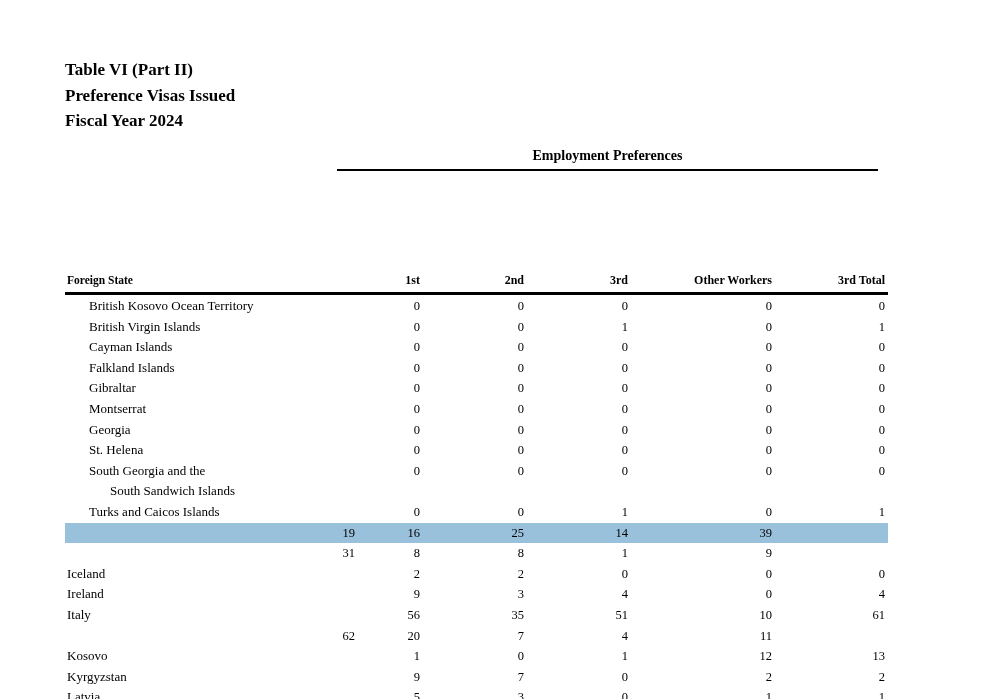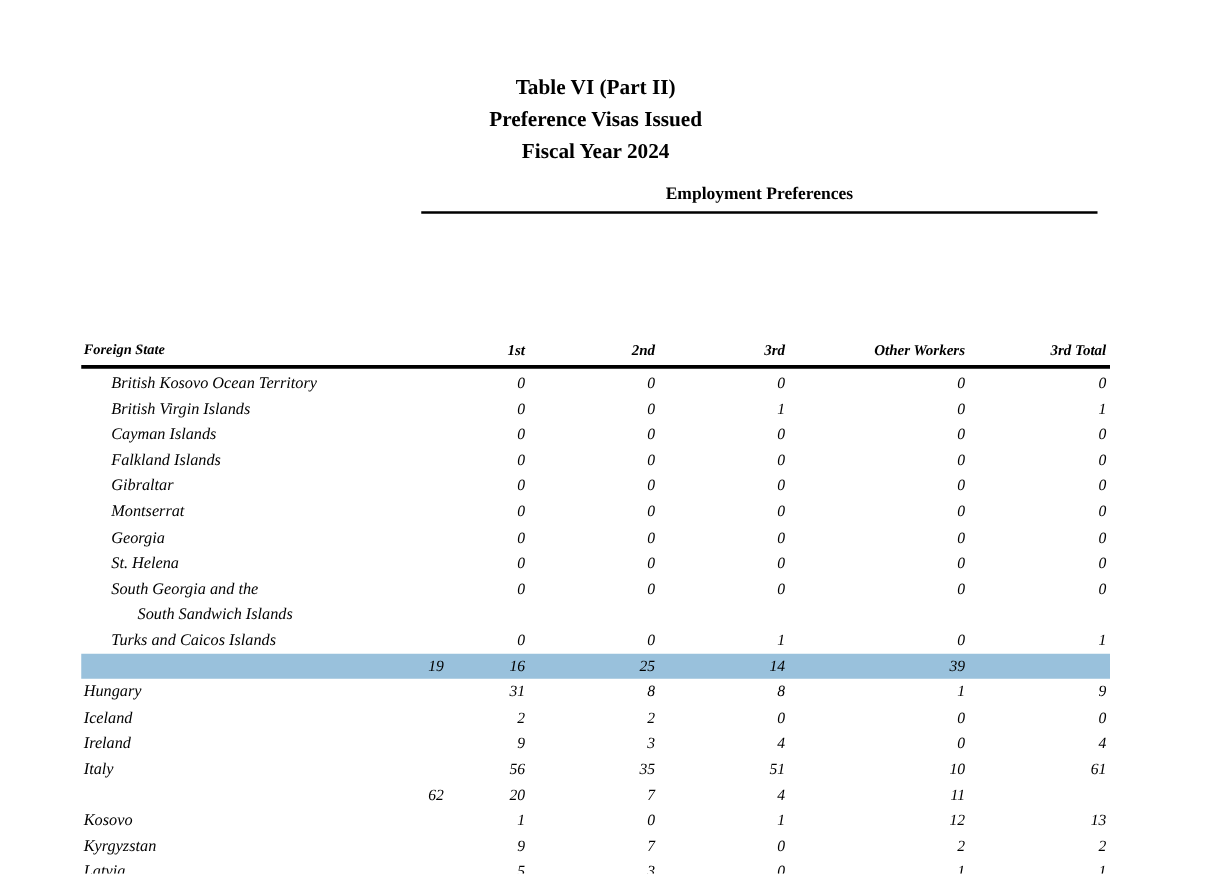--- a/index.html
+++ b/index.html
@@ -17,21 +17,20 @@
     left: 65px;
     top: 0;
     width: 823px;
     height: 699px;
   }
   .title-block {
     position: absolute;
     top: 57px;
     left: 0;
     width: 823px;
-    text-align: center;
     font-weight: bold;
     font-size: 17px;
     line-height: 25.5px;
   }
   .section-header {
     position: absolute;
     top: 148px;
     left: 272px;
     width: 541px;
     text-align: center;
@@ -44,21 +43,20 @@
   .table {
     position: absolute;
     top: 270px;
     left: 0;
     width: 823px;
   }
   .grid-row {
     display: grid;
     grid-template-columns: 290px 65px 104px 104px 144px 113px;
     width: 823px;
-    font-style: italic;
   }
   .header-row {
     font-weight: bold;
     font-size: 11.5px;
     line-height: 20px;
     height: 22px;
     border-bottom: 3px solid #000000;
     box-sizing: content-box;
   }
   .rows { margin-top: 1px; }
@@ -213,24 +211,20 @@
     <div class="num">1</div>
   </div>
           <div class="grid-row row" style="background: rgb(153, 193, 220);">
     <div class="num">19</div>
     <div class="num">16</div>
     <div class="num">25</div>
     <div class="num">14</div>
     <div class="num">39</div>
   </div>
           <div class="grid-row row">
-    <div class="name-col">
-      <div class="l1">Hungary</div>
-
-    </div>
     <div class="num">31</div>
     <div class="num">8</div>
     <div class="num">8</div>
     <div class="num">1</div>
     <div class="num">9</div>
   </div>
           <div class="grid-row row">
     <div class="name-col">
       <div class="l1">Iceland</div>
 

